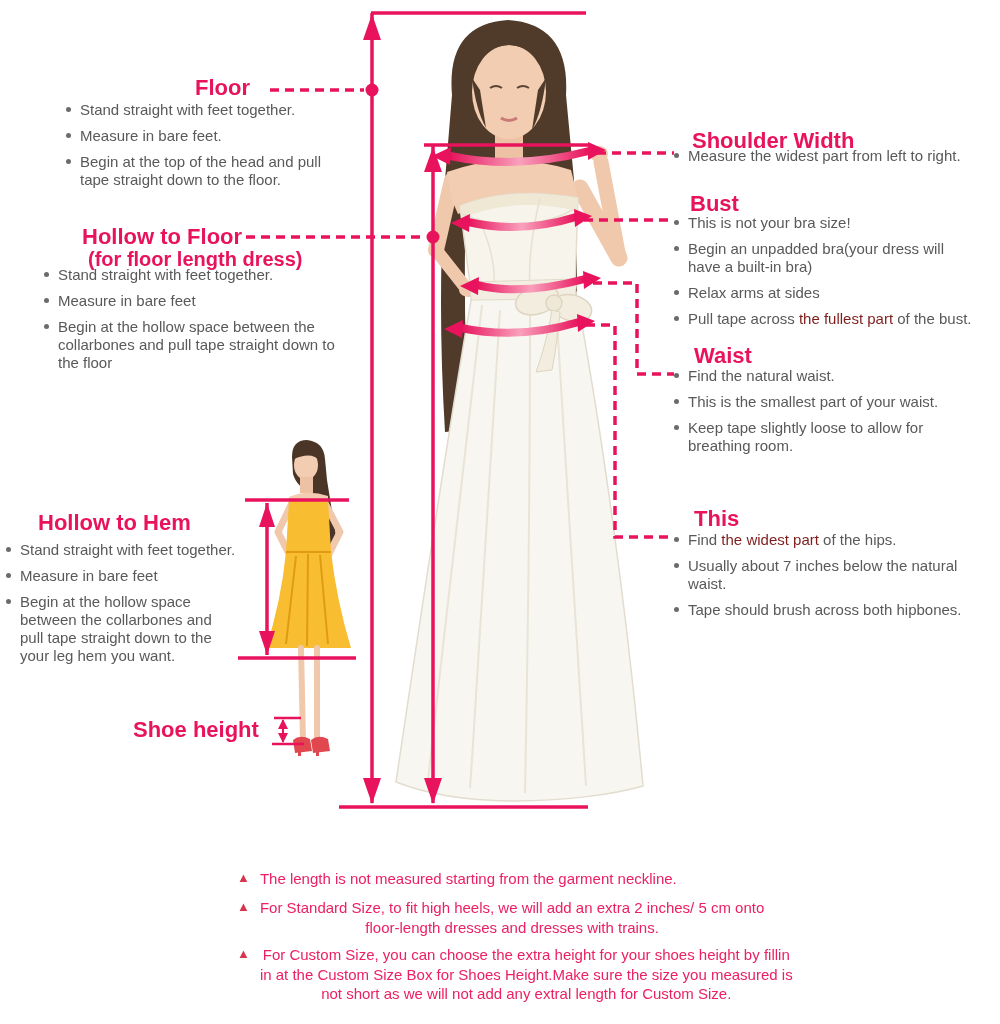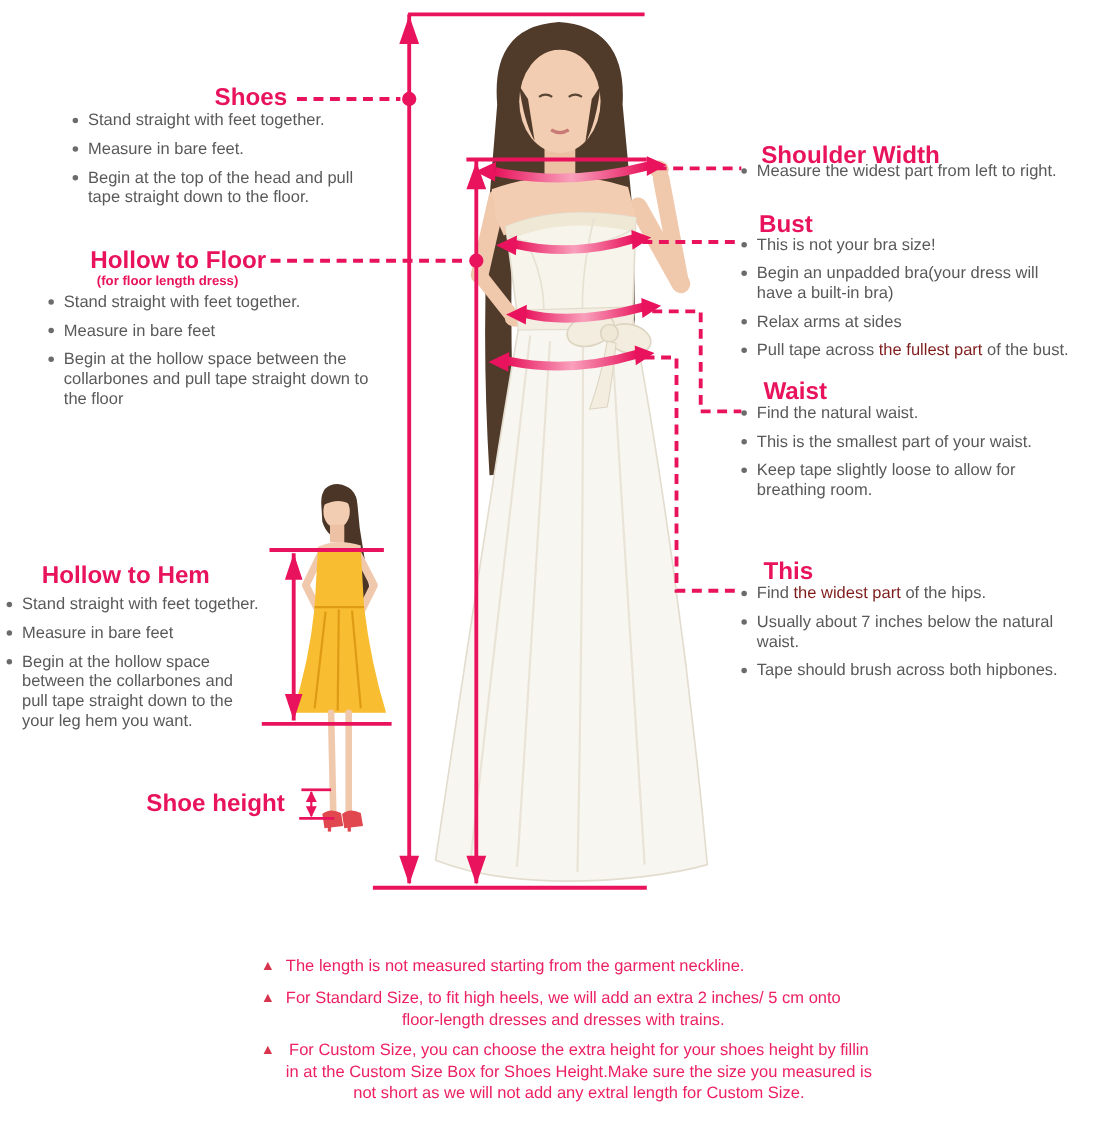--- a/index.html
+++ b/index.html
@@ -1,21 +1,21 @@
 <!DOCTYPE html>
 <html><head>
 <meta charset="utf-8">
 <style>
   html,body{margin:0;padding:0;background:#fff;}
   .canvas{position:relative;width:1000px;height:1024px;background:#ffffff;
           font-family:"Liberation Sans",sans-serif;overflow:hidden;}
   .abs{position:absolute;}
   svg{display:block;}
   .sec-title{font-weight:bold;font-size:22px;color:#e8135c;white-space:nowrap;}
-  .sec-sub{font-weight:bold;font-size:12px;color:#e8135c;white-space:nowrap;text-align:center;}
+  .sec-sub{font-weight:bold;font-size:20px;color:#e8135c;white-space:nowrap;text-align:center;}
   .blist{display:flex;flex-direction:column;gap:8px;justify-content:space-between;}
   .bi{display:flex;gap:9px;font-size:15px;color:#595959;line-height:1.2;}
   .bi .bdot{flex:0 0 auto;width:5px;height:5px;border-radius:50%;background:#6b6b6b;margin-top:6px;}
   .hl{color:#7f1d1d;}
   .w270{max-width:270px;}
   .note{display:flex;gap:10px;font-size:15px;color:#ec2062;line-height:1.3;}
   .note .tri{flex:0 0 auto;font-size:13px;color:#d8344e;margin-top:1px;}
   .nline{display:block;white-space:nowrap;text-align:center;}
 </style>
 </head>
@@ -152,21 +152,21 @@
 
     <g stroke="#e8135c">
       <line x1="274" y1="718" x2="301" y2="718" stroke-width="2.5"></line>
       <line x1="272" y1="744" x2="304" y2="744" stroke-width="2.5"></line>
       <line x1="283" y1="720" x2="283" y2="742" stroke-width="2"></line>
     </g>
     <polygon points="283,719 278,729 288,729" fill="#e8135c"></polygon>
     <polygon points="283,743 278,733 288,733" fill="#e8135c"></polygon>
   </svg>
 
-  <div class="abs sec-title" style="left:195px;top:75px">Shoes</div>
+  <div class="abs sec-title" style="left:195px;top:75px">Floor</div>
   <div class="abs blist" style="left:66px;top:101px;width:272px">
     <div class="bi">
         <span class="bdot"></span>
         <span>Stand straight with feet together.</span>
       </div>
     <div class="bi">
         <span class="bdot"></span>
         <span>Measure in bare feet.</span>
       </div>
     <div class="bi">

